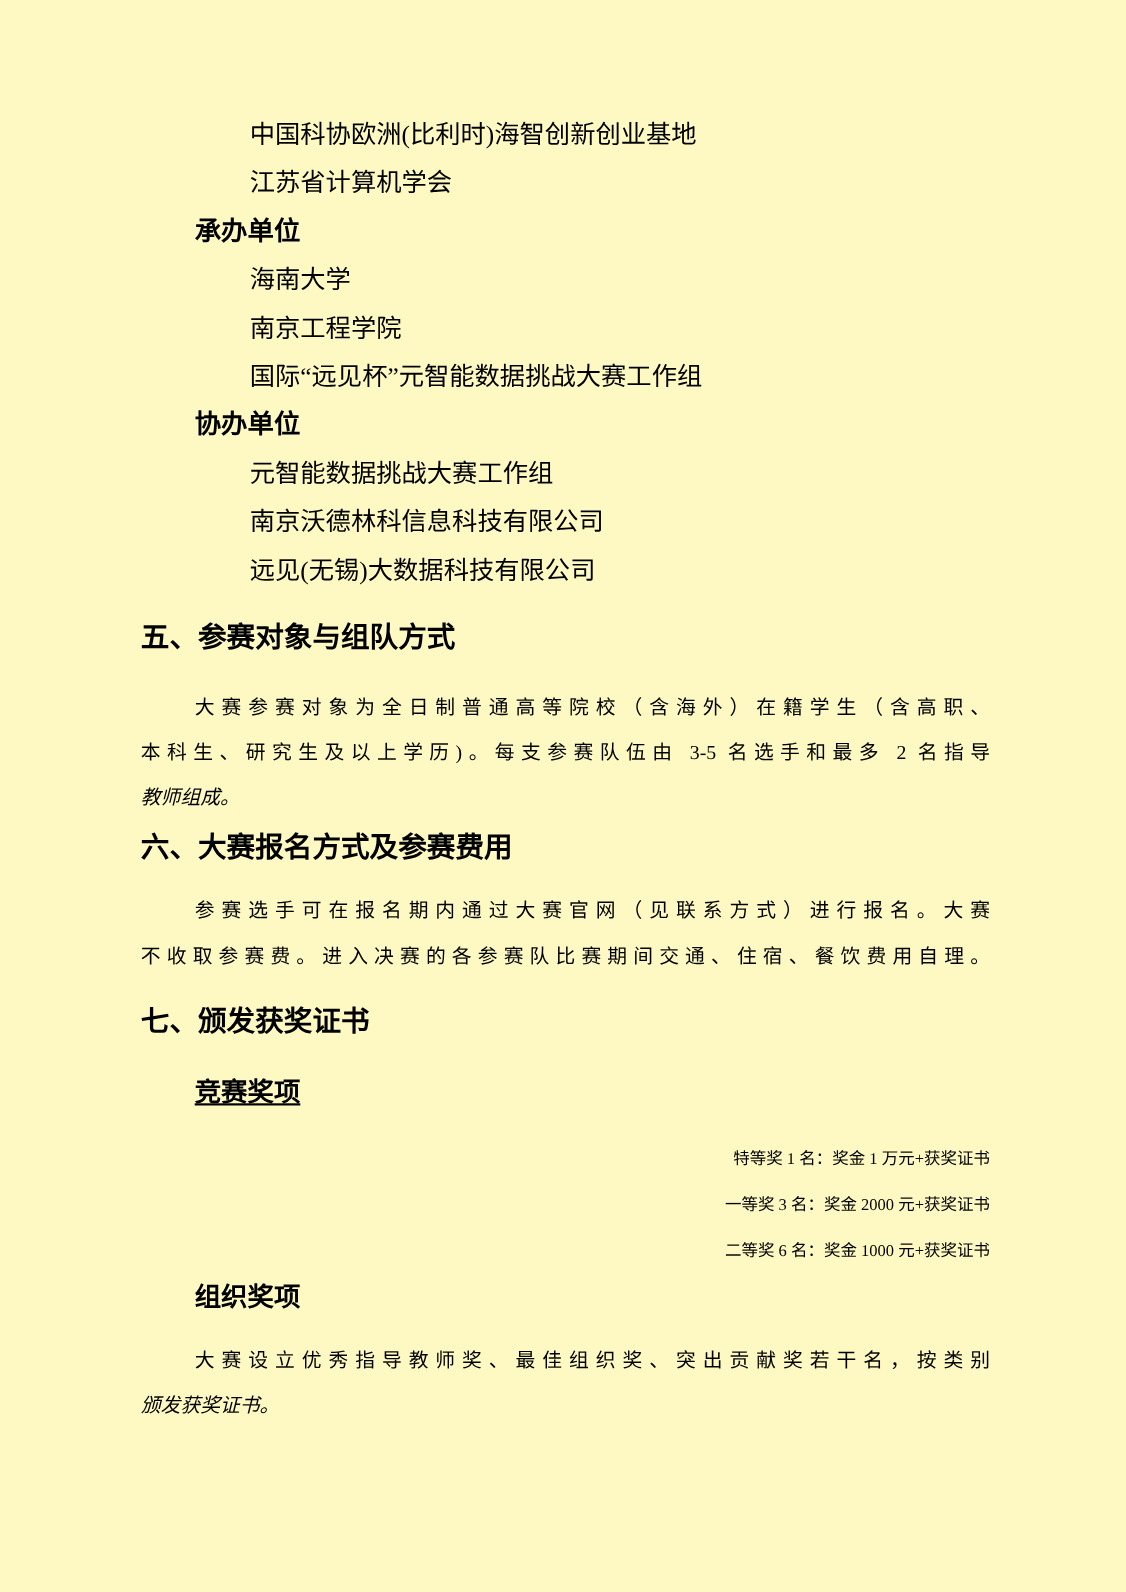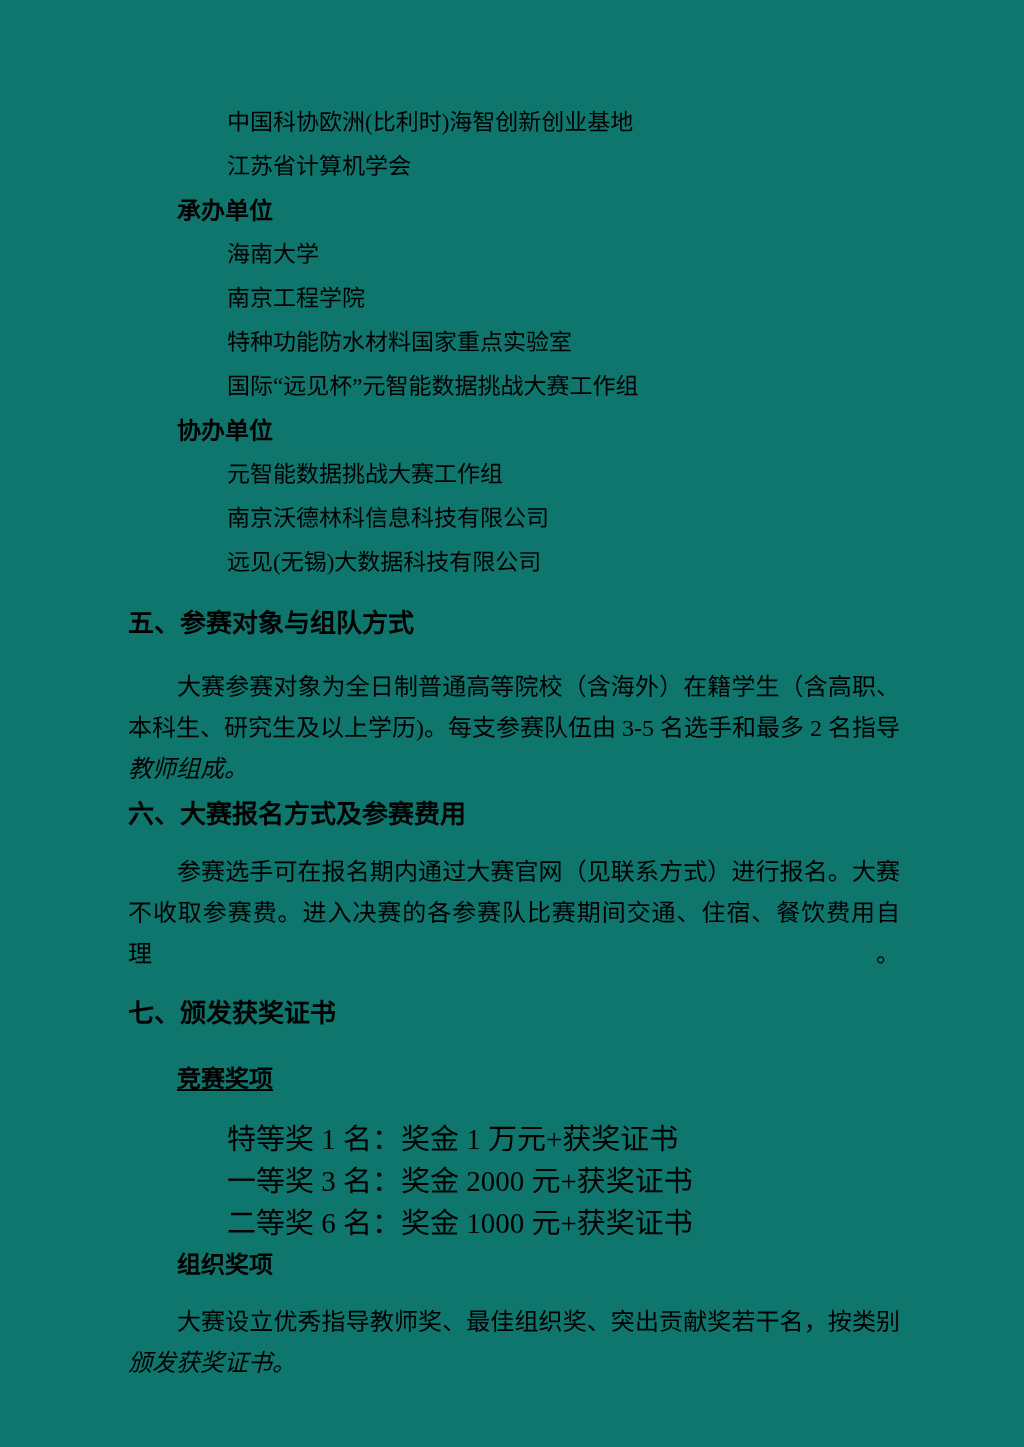--- a/index.html
+++ b/index.html
@@ -8,21 +8,21 @@
     width: 1024px;
     height: 1447px;
     color: #000000;
     font-family: "Liberation Serif", "DejaVu Serif", serif;
     overflow: hidden;
   }
   .page {
     width: 1024px;
     height: 1447px;
     padding: 101px 124px 0 128px;
-    background: #0f766e;
+    background: #fef9c3;
   }
   
   .top-line {
     font-size: 23px;
     line-height: 44px;
     white-space: nowrap;
   }
   .indent-4 { padding-left: 99px; }
   .subhead {
     font-family: "Liberation Sans", "DejaVu Sans", sans-serif;
@@ -37,34 +37,35 @@
     font-family: "Liberation Sans", "DejaVu Sans", sans-serif;
     font-weight: bold;
     font-size: 26px;
     line-height: 44px;
     white-space: nowrap;
     margin-top: 16px;
   }
   
   .para { width: 772px; }
   .para .pline {
-    font-size: 24px;
+    font-size: 18px;
     line-height: 41px;
     text-align: justify;
     text-justify: inter-character;
   }
   .para .pline.fill { text-align-last: justify; }
   .para .pline.end  { text-align-last: left; font-style: italic; }
   .para .pline.first-line { text-indent: 49px; }
   
   .award-line {
-    font-size: 29px;
+    font-size: 15px;
     line-height: 42px;
     padding-left: 99px;
     white-space: nowrap;
+    text-align: right;
   }
   
   .mt-22 { margin-top: 22px; }
   .mt-16 { margin-top: 16px; }
   .mt-18 { margin-top: 18px; }
   .mt-7  { margin-top: 23px; text-decoration: underline; }
   .mt-2  { margin-top: 2px; }
 </style>
 </head>
 <body>
@@ -73,21 +74,20 @@
 
   <div>
     <div class="top-line indent-4">中国科协欧洲(比利时)海智创新创业基地</div>
     <div class="top-line indent-4">江苏省计算机学会</div>
   </div>
 
   <div class="subhead">承办单位</div>
   <div>
     <div class="top-line indent-4">海南大学</div>
     <div class="top-line indent-4">南京工程学院</div>
-    <div class="top-line indent-4">特种功能防水材料国家重点实验室</div>
     <div class="top-line indent-4">国际“远见杯”元智能数据挑战大赛工作组</div>
   </div>
 
   <div class="subhead">协办单位</div>
   <div>
     <div class="top-line indent-4">元智能数据挑战大赛工作组</div>
     <div class="top-line indent-4">南京沃德林科信息科技有限公司</div>
     <div class="top-line indent-4">远见(无锡)大数据科技有限公司</div>
   </div>
 

